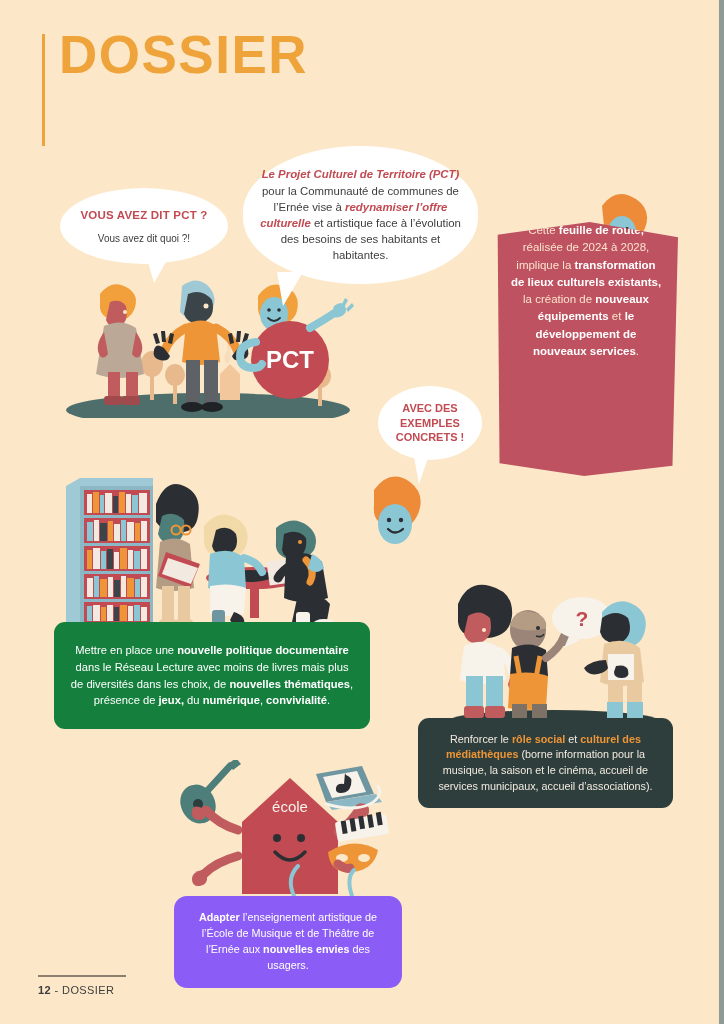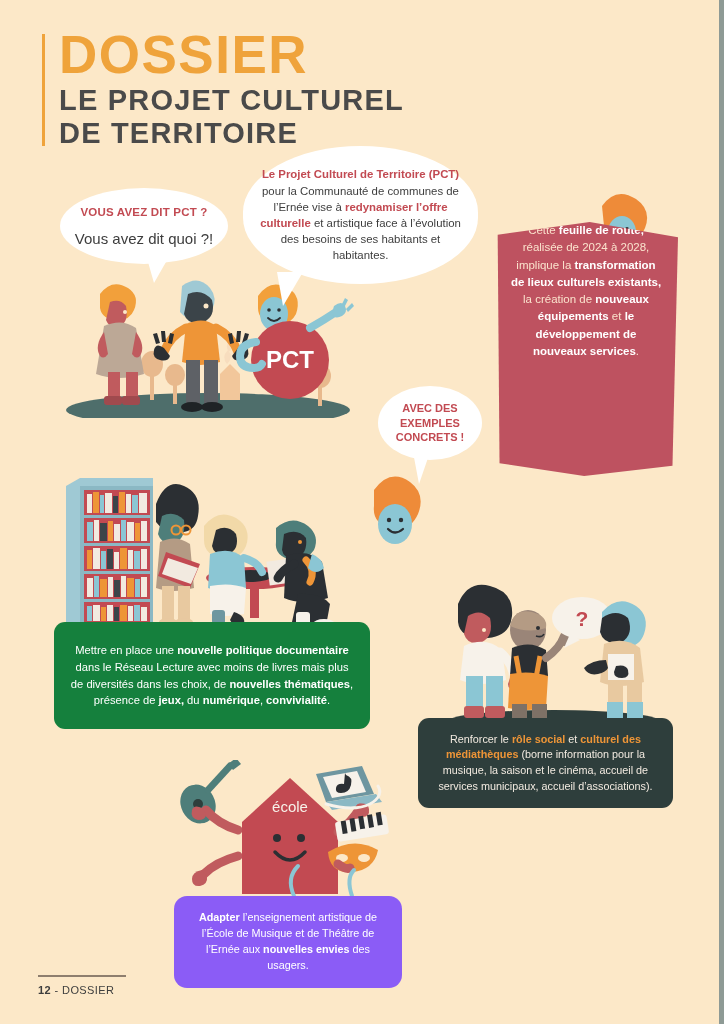--- a/index.html
+++ b/index.html
@@ -39,31 +39,31 @@
     position:absolute; background:#FFFFFF; border-radius:50%;
     display:flex; align-items:center; justify-content:center;
     text-align:center;
   }
   .bubble .inner{ padding:0 14px; }
   .tail{ position:absolute; width:0; height:0; }
 
   
   #bubble-pct{ left:60px; top:188px; width:168px; height:76px; }
   #bubble-pct .l1{ font-size:11.5px; font-weight:bold; color:#C24A52; letter-spacing:.2px;}
-  #bubble-pct .l2{ font-size:15px; color:#3D3D3D; margin-top:12px;}
+  #bubble-pct .l2{ font-size:10px; color:#3D3D3D; margin-top:12px;}
   #bubble-pct-tail{
     left:146px; top:255px;
     border-left:8px solid transparent; border-right:16px solid transparent;
     border-top:28px solid #FFFFFF;
   }
 
   
   #bubble-main{ left:243px; top:146px; width:235px; height:138px; border-radius:50%/48%; }
   #bubble-main p{ font-size:11.4px; line-height:1.42; color:#3D3D3D; }
-  #bubble-main b{ color:#C24A52; }
+  #bubble-main b{ color:#C24A52;font-style:italic; }
   #bubble-main-tail{
     left:277px; top:272px;
     border-left:6px solid transparent; border-right:20px solid transparent;
     border-top:34px solid #FFFFFF;
   }
 
   
   #bubble-ex{ left:378px; top:386px; width:104px; height:74px; }
   #bubble-ex .t{ font-size:11px; font-weight:bold; color:#C24A52; line-height:1.32; }
   #bubble-ex-tail{
@@ -131,24 +131,20 @@
 <body>
 
 <div class="page">
 
   <div class="edge-strip"></div>
 
   <div class="header">
     <div class="head-rule"></div>
     <div class="head-text">
       <div class="dossier-title">DOSSIER</div>
-      <div class="head-sub">
-        <div>LE PROJET CULTUREL</div>
-        <div>DE TERRITOIRE</div>
-      </div>
     </div>
   </div>
 
   <svg class="illus" id="illus-group" viewBox="0 0 300 150">
 
     <ellipse cx="150" cy="142" rx="142" ry="17" fill="#4E6E6B"></ellipse>
 
     <g>
       <ellipse cx="94" cy="96" rx="11" ry="13" fill="#E8B98D"></ellipse>
       <rect x="92" y="104" width="4" height="28" fill="#E8B98D"></rect>

